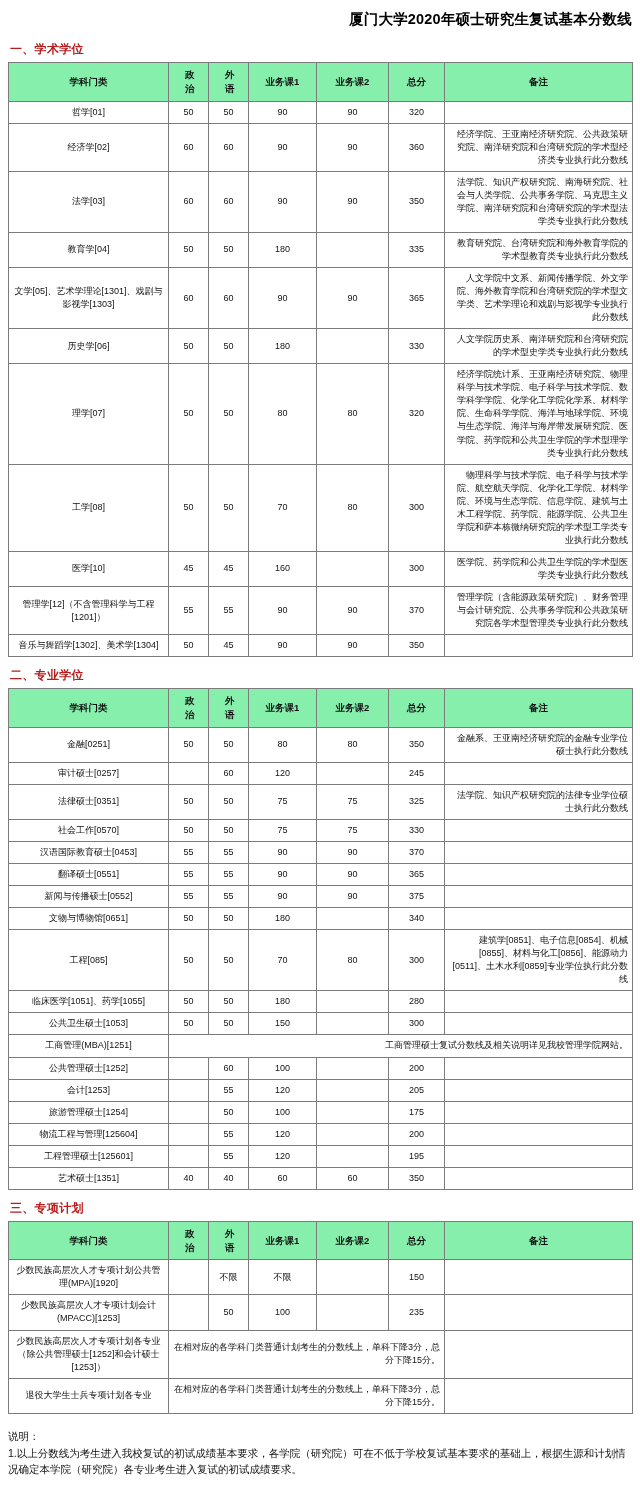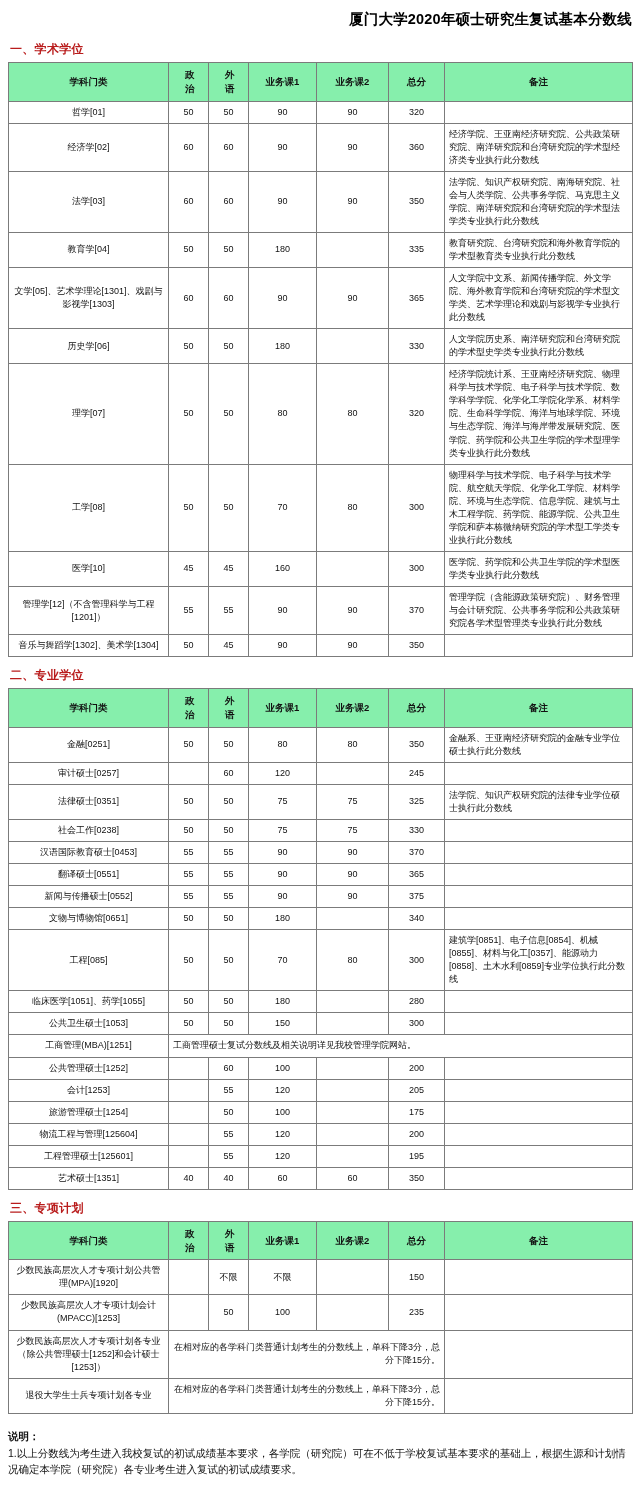--- a/index.html
+++ b/index.html
@@ -57,27 +57,27 @@
     background: #86efac;
   }
   td.cat {
     text-align: center;
     padding-left: 5px;
   }
   td.num {
     text-align: center;
   }
   td.remark {
-    text-align: left;
+    text-align: right;
     padding-left: 6px;
     padding-right: 6px;
     line-height: 1.5;
   }
   td.merged-note {
-    text-align: left;
+    text-align: right;
     padding-left: 6px;
   }
   td.span-note {
     text-align: right;
     padding-left: 8px;
     line-height: 1.5;
   }
   
   col.c-cat   { width: 160px; }
   col.c-pol   { width: 40px; }
@@ -87,21 +87,21 @@
   col.c-tot   { width: 56px; }
   col.c-rem   { width: 188px; }
 
   .notes {
     margin-top: 14px;
     font-size: 10.5px;
     line-height: 1.55;
     color: #111;
   }
   .notes-title {
-    font-weight: bold;
+    font-weight: normal;
     font-size: 10.5px;
     margin-bottom: 1px;
   }
   .note-line {
     font-size: 10.5px;
   }
 </style>
 </head>
 <body>
 
@@ -278,21 +278,21 @@
       <tr>
           <td class="cat">法律硕士[0351]</td>
           <td class="num">50</td>
           <td class="num">50</td>
           <td class="num">75</td>
           <td class="num">75</td>
           <td class="num">325</td>
           <td class="remark">法学院、知识产权研究院的法律专业学位硕士执行此分数线</td>
         </tr>
       <tr>
-          <td class="cat">社会工作[0238]</td>
+          <td class="cat">社会工作[0570]</td>
           <td class="num">50</td>
           <td class="num">50</td>
           <td class="num">75</td>
           <td class="num">75</td>
           <td class="num">330</td>
           <td class="remark"></td>
         </tr>
       <tr>
           <td class="cat">汉语国际教育硕士[0453]</td>
           <td class="num">55</td>
@@ -329,21 +329,21 @@
           <td class="num">340</td>
           <td class="remark"></td>
         </tr>
       <tr>
           <td class="cat">工程[085]</td>
           <td class="num">50</td>
           <td class="num">50</td>
           <td class="num">70</td>
           <td class="num">80</td>
           <td class="num">300</td>
-          <td class="remark">建筑学[0851]、电子信息[0854]、机械[0855]、材料与化工[0357]、能源动力[0858]、土木水利[0859]专业学位执行此分数线</td>
+          <td class="remark">建筑学[0851]、电子信息[0854]、机械[0855]、材料与化工[0856]、能源动力[0511]、土木水利[0859]专业学位执行此分数线</td>
         </tr>
       <tr>
           <td class="cat">临床医学[1051]、药学[1055]</td>
           <td class="num">50</td>
           <td class="num">50</td>
           <td class="num">180</td>
           <td class="num"></td>
           <td class="num">280</td>
           <td class="remark"></td>
         </tr>

